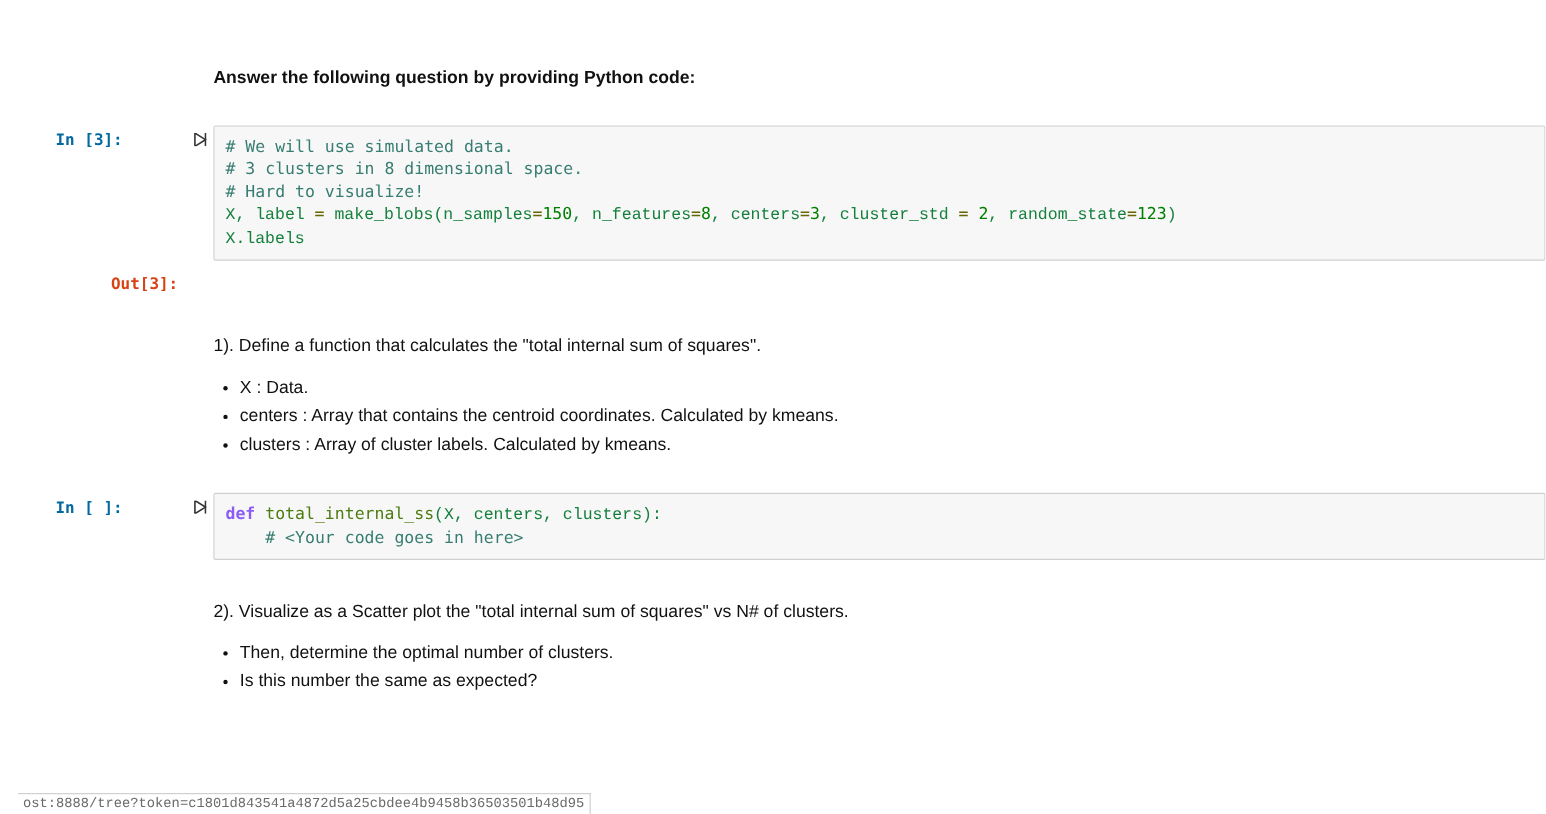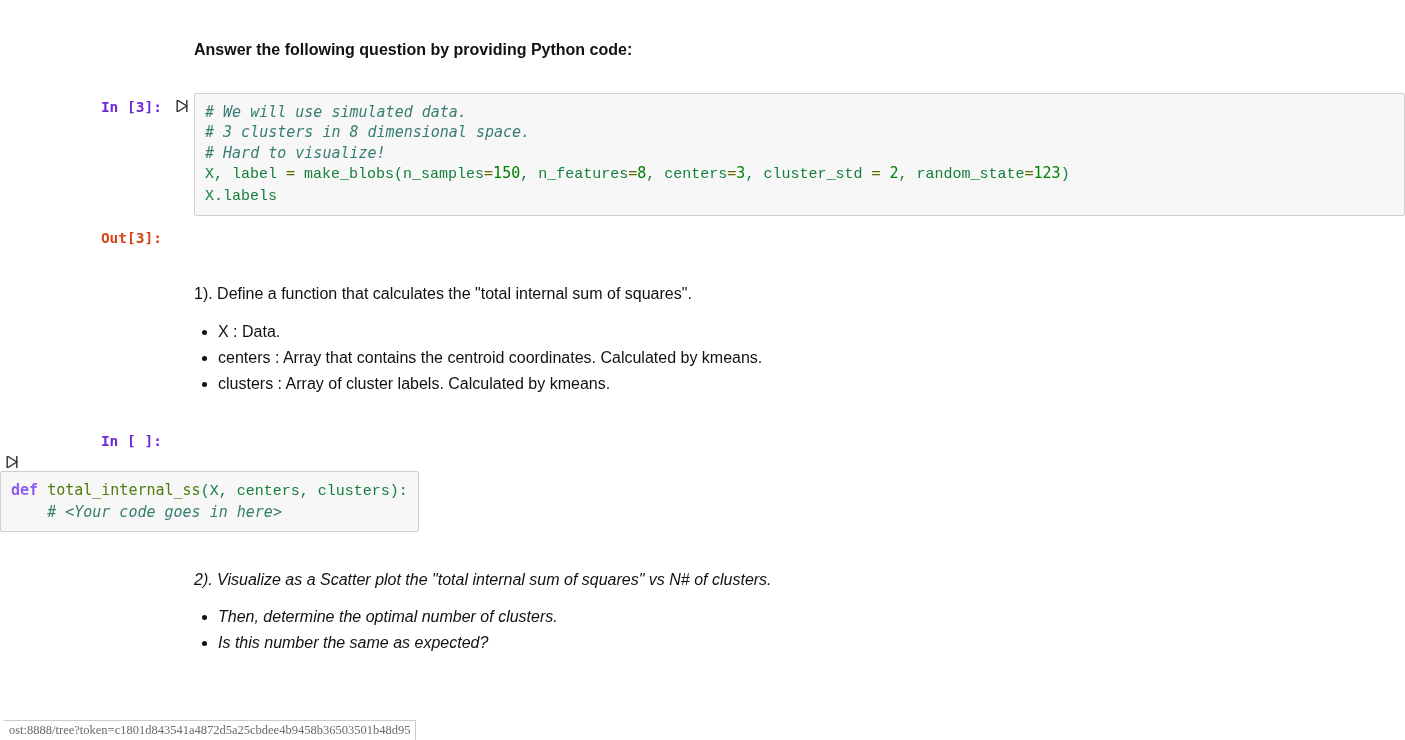--- a/index.html
+++ b/index.html
@@ -4,37 +4,38 @@
 <style>
   html, body {
     margin: 0;
     padding: 0;
     font-family: -apple-system, BlinkMacSystemFont, "Segoe UI", Helvetica, Arial, sans-serif;
     font-size: 14px;
     color: #000;
     background: #fff;
   }
   .notebook {
-    padding: 24px 0 0 0;
+    padding: 12px 0 0 0;
+    margin-top: 33px;
   }
   .cell {
     display: flex;
     align-items: flex-start;
     padding: 4px 0;
   }
   .prompt-col {
     min-width: 170px;
     max-width: 170px;
     text-align: right;
     padding: 6px 8px 0 0;
     font-family: "SFMono-Regular", Consolas, "DejaVu Sans Mono", monospace;
     font-size: 14.5px;
     box-sizing: border-box;
   }
-  .prompt-in { color: #6d28d9; font-weight: 600; }
+  .prompt-in { color: #0369a1; font-weight: 600; text-align: center; }
   .prompt-out { color: #D84315; font-weight: 600; }
   .run-col {
     min-width: 24px;
     max-width: 24px;
     text-align: center;
     padding-top: 6px;
     color: #555;
   }
   .run-col svg { width: 12px; height: 12px; }
   .content-col {
@@ -68,41 +69,41 @@
   .md-heading {
     font-weight: 700;
     font-size: 16px;
     margin: 6px 0 20px 0;
   }
   .md p { margin: 6px 0 14px 0; }
   .md ul { margin: 4px 0 14px 24px; padding: 0; }
   .md li { margin: 3px 0; }
 
   
-  .c-comment { color: #377d71; font-style: italic; }
+  .c-comment { color: #377d71; }
   .c-kw { color: #8b5cf6; font-weight: 700; }
   .c-func { color: #4d7c0f; }
   .c-num { color: #008000; text-align: center; }
   
   .c-id { color: #15803d; font-family: Liberation Mono, monospace; }
   .c-op { color: #666600; }
 
   
   .status-strip {
     position: fixed;
     bottom: 0;
-    left: 4px;
+    left: 16px;
     background: #ffffff;
     border: 1px solid #ccc;
     border-left: none;
     border-bottom: none;
     padding: 2px 5px;
     font-size: 12.5px;
     color: #6a6a6a;
-    font-family: Liberation Serif, serif;
+    font-family: Liberation Mono, monospace;
     max-width: 640px;
     white-space: nowrap;
     overflow: hidden;
   }
 </style>
 </head>
 <body>
 
 <div class="notebook">
 
@@ -144,37 +145,37 @@
     <div class="content-col md">
       <p>1). Define a function that calculates the "total internal sum of squares".</p>
       <ul>
         <li>X : Data.</li>
         <li>centers : Array that contains the centroid coordinates. Calculated by kmeans.</li>
         <li>clusters : Array of cluster labels. Calculated by kmeans.</li>
       </ul>
     </div>
   </div>
 
-  <div class="cell" style="margin-top:6px;flex-direction:column;">
+  <div class="cell" style="margin-top:6px;">
     <div class="prompt-col prompt-in">In [ ]:</div>
     <div class="run-col">
       <span>
         <svg viewBox="0 0 10 10">
             <path d="M1 0 L1 10 M1 0 L9 5 L1 10" fill="none" stroke="#333" stroke-width="1.2"></path>
             <line x1="9" y1="0" x2="9" y2="10" stroke="#333" stroke-width="1.2"></line>
           </svg>
       </span>
     </div>
     <div class="content-col">
       <div class="code-input"><span class="c-kw">def</span><span> </span><span class="c-func">total_internal_ss</span><span class="c-id">(X, centers, clusters):</span>
 <span>    </span><span class="c-comment"># &lt;Your code goes in here&gt;</span></div>
     </div>
   </div>
 
-  <div class="cell" style="margin-top:18px;font-style:italic;">
+  <div class="cell" style="margin-top:18px;">
     <div class="prompt-col"></div>
     <div class="run-col"></div>
     <div class="content-col md">
       <p>2). Visualize as a Scatter plot the "total internal sum of squares" vs N# of clusters.</p>
       <ul>
         <li>Then, determine the optimal number of clusters.</li>
         <li>Is this number the same as expected?</li>
       </ul>
     </div>
   </div>

